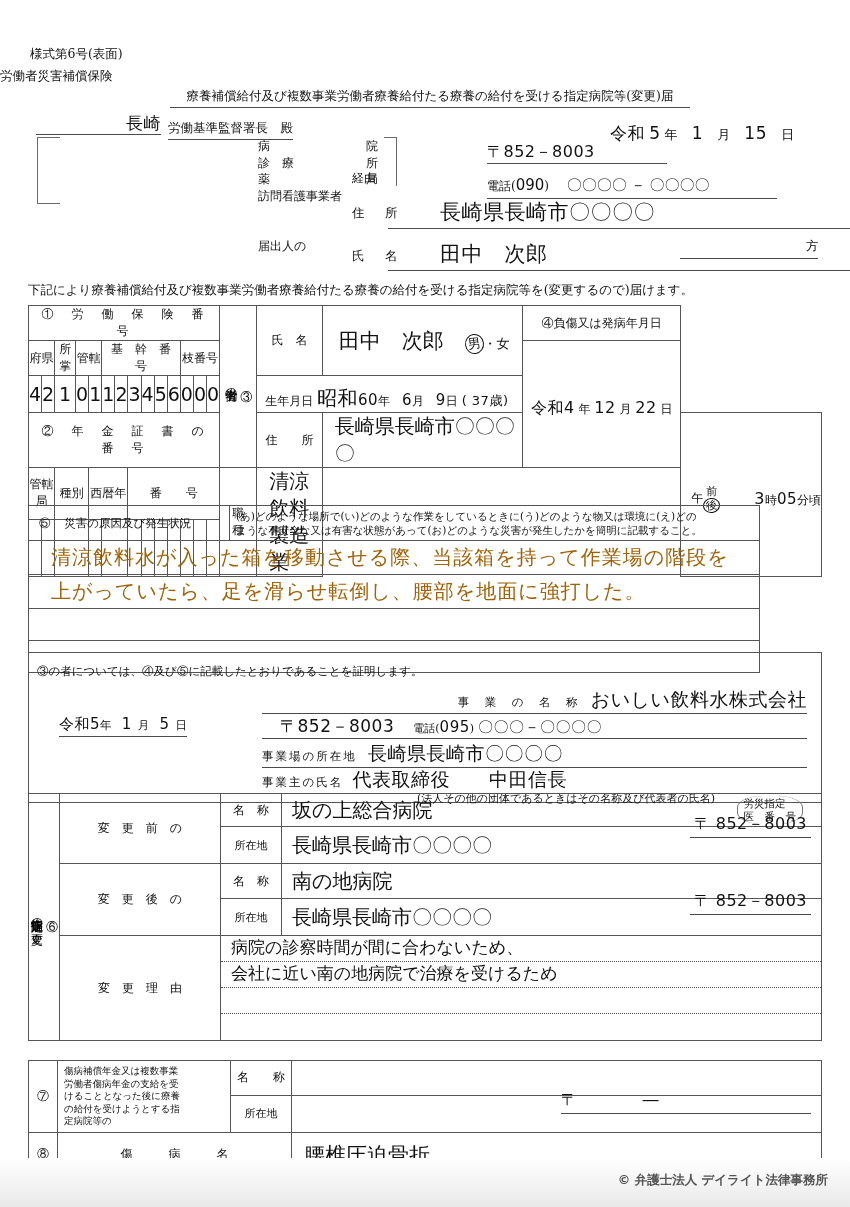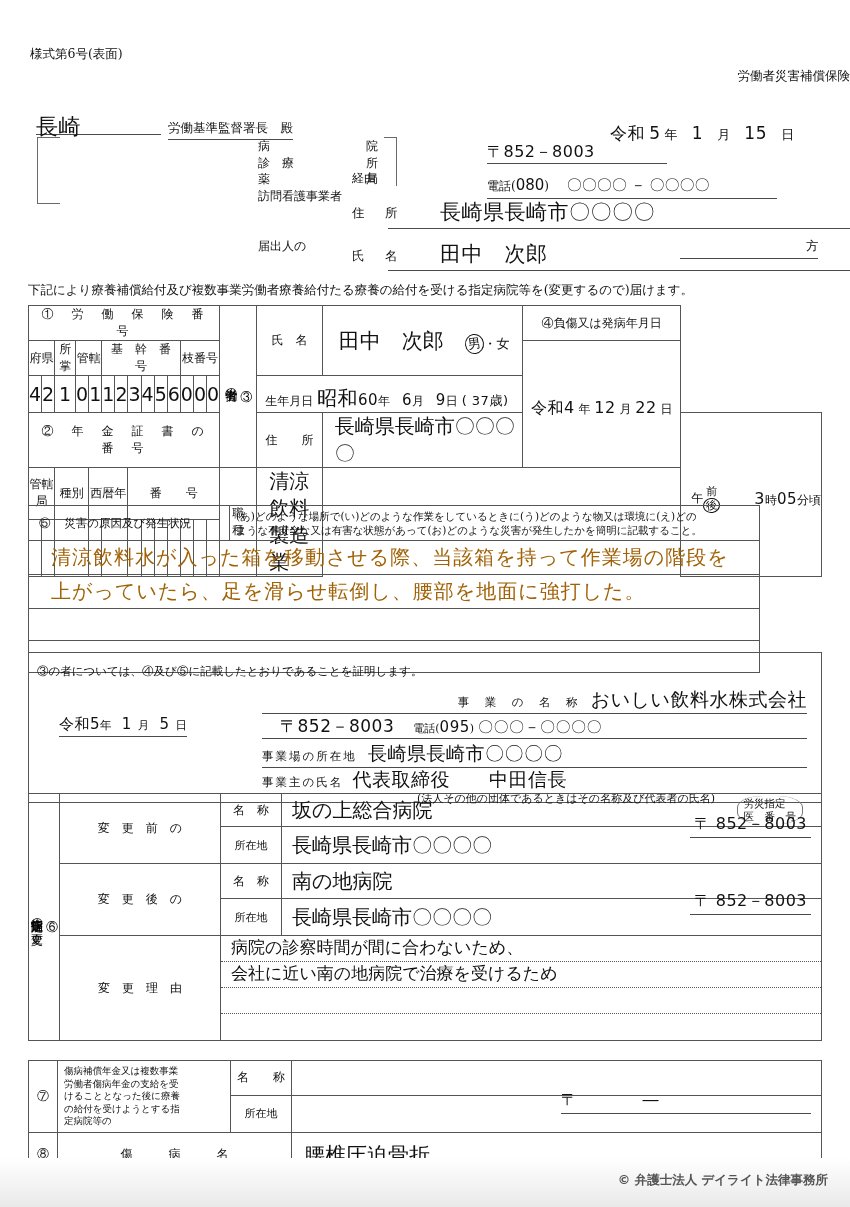--- a/index.html
+++ b/index.html
@@ -5,30 +5,30 @@
   html,body{margin:0;padding:0;background:#f0f0f0;}
   body{font-family:"DejaVu Serif","Liberation Serif",serif;}
   .page{
     position:relative;width:850px;height:1207px;background:#fff;margin:0 auto;
     overflow:hidden;
   }
   
   .abs{position:absolute;}
   .pr{font-family:"DejaVu Serif","Liberation Serif",serif;color:#111;}
   .hand{font-family:"DejaVu Sans","Liberation Sans",sans-serif;color:#111;font-weight:400;letter-spacing:.5px;}
-  .ctr{text-align:right;}
+  .ctr{text-align:left;}
   .sp3{letter-spacing:3px;}
   .nowrap{white-space:nowrap;margin-top:8px;}
 
   
   #formcode{left:30px;top:46px;font-size:12.5px;}
   #ins-title{left:0;top:68px;width:850px;font-size:12.5px;}
   #main-title{left:170px;top:88px;width:520px;font-size:12.5px;text-align:center;
               border-bottom:1px solid #4a4a4a;padding-bottom:2px;}
-  #office-name{left:36px;top:112px;width:125px;height:22px;font-size:22px;text-align:left;
+  #office-name{left:36px;top:112px;width:125px;height:22px;font-size:17px;text-align:right;
                border-bottom:1px solid #4a4a4a;}
   #office-suffix{left:168px;top:120px;font-size:12.5px;border-bottom:1px solid #4a4a4a;padding-bottom:2px;}
   #date-top{left:610px;top:114px;font-size:13px;}
 
   .bracket{position:absolute;left:37px;top:137px;width:22px;height:65px;
            border-left:1px solid #6a6a6a;border-top:1px solid #6a6a6a;border-bottom:1px solid #6a6a6a;}
   .bracket2{position:absolute;left:384px;top:137px;width:12px;height:48px;
             border-right:1px solid #6a6a6a;border-top:1px solid #6a6a6a;}
 
   #via-col{left:258px;top:138px;font-size:12px;line-height:16.5px;width:120px;}
@@ -74,20 +74,21 @@
   .maru{display:inline-block;border:1.6px solid #111;border-radius:50%;padding:0 2px;
         transform:rotate(-8deg);}
 </style>
 </head>
 <body>
 
 <div class="page">
 
   <div class="abs pr" id="formcode">様式第6号(表面)</div>
   <div class="abs pr ctr" id="ins-title">労働者災害補償保険</div>
+  <div class="abs pr" id="main-title">療養補償給付及び複数事業労働者療養給付たる療養の給付を受ける指定病院等(変更)届</div>
 
   <div class="abs hand" id="office-name">長崎</div>
   <div class="abs pr" id="office-suffix">労働基準監督署長　殿</div>
 
   <div class="abs pr nowrap" id="date-top">
     <span class="hand" style="font-size:17px">令和</span>
     <span class="hand" style="font-size:17px">5</span>
     <span>年</span>
     <span class="hand" style="font-size:17px;padding:0 10px">1</span>
     <span>月</span>
@@ -116,21 +117,21 @@
         <span></span>
       </div>
   </div>
   <div class="abs pr" id="via-label">経由</div>
 
   <div class="abs hand" id="zip1">
     <span>〒</span><span>852－8003</span>
   </div>
 
   <div class="abs pr nowrap" id="tel1">
-    <span>電話(</span><span class="num">080</span><span>)</span>
+    <span>電話(</span><span class="num">090</span><span>)</span>
     <span class="num" style="padding-left:14px">〇〇〇〇</span>
     <span class="num">－</span>
     <span class="num">〇〇〇〇</span>
   </div>
 
   <div class="abs pr" id="addr-label">住　所</div>
   <div class="abs hand" id="addr-val" style="padding-left:52px">長崎県長崎市〇〇〇〇</div>
 
   <div class="abs pr" id="todoke-label">届出人の</div>
   <div class="abs" id="kata-line"></div>

